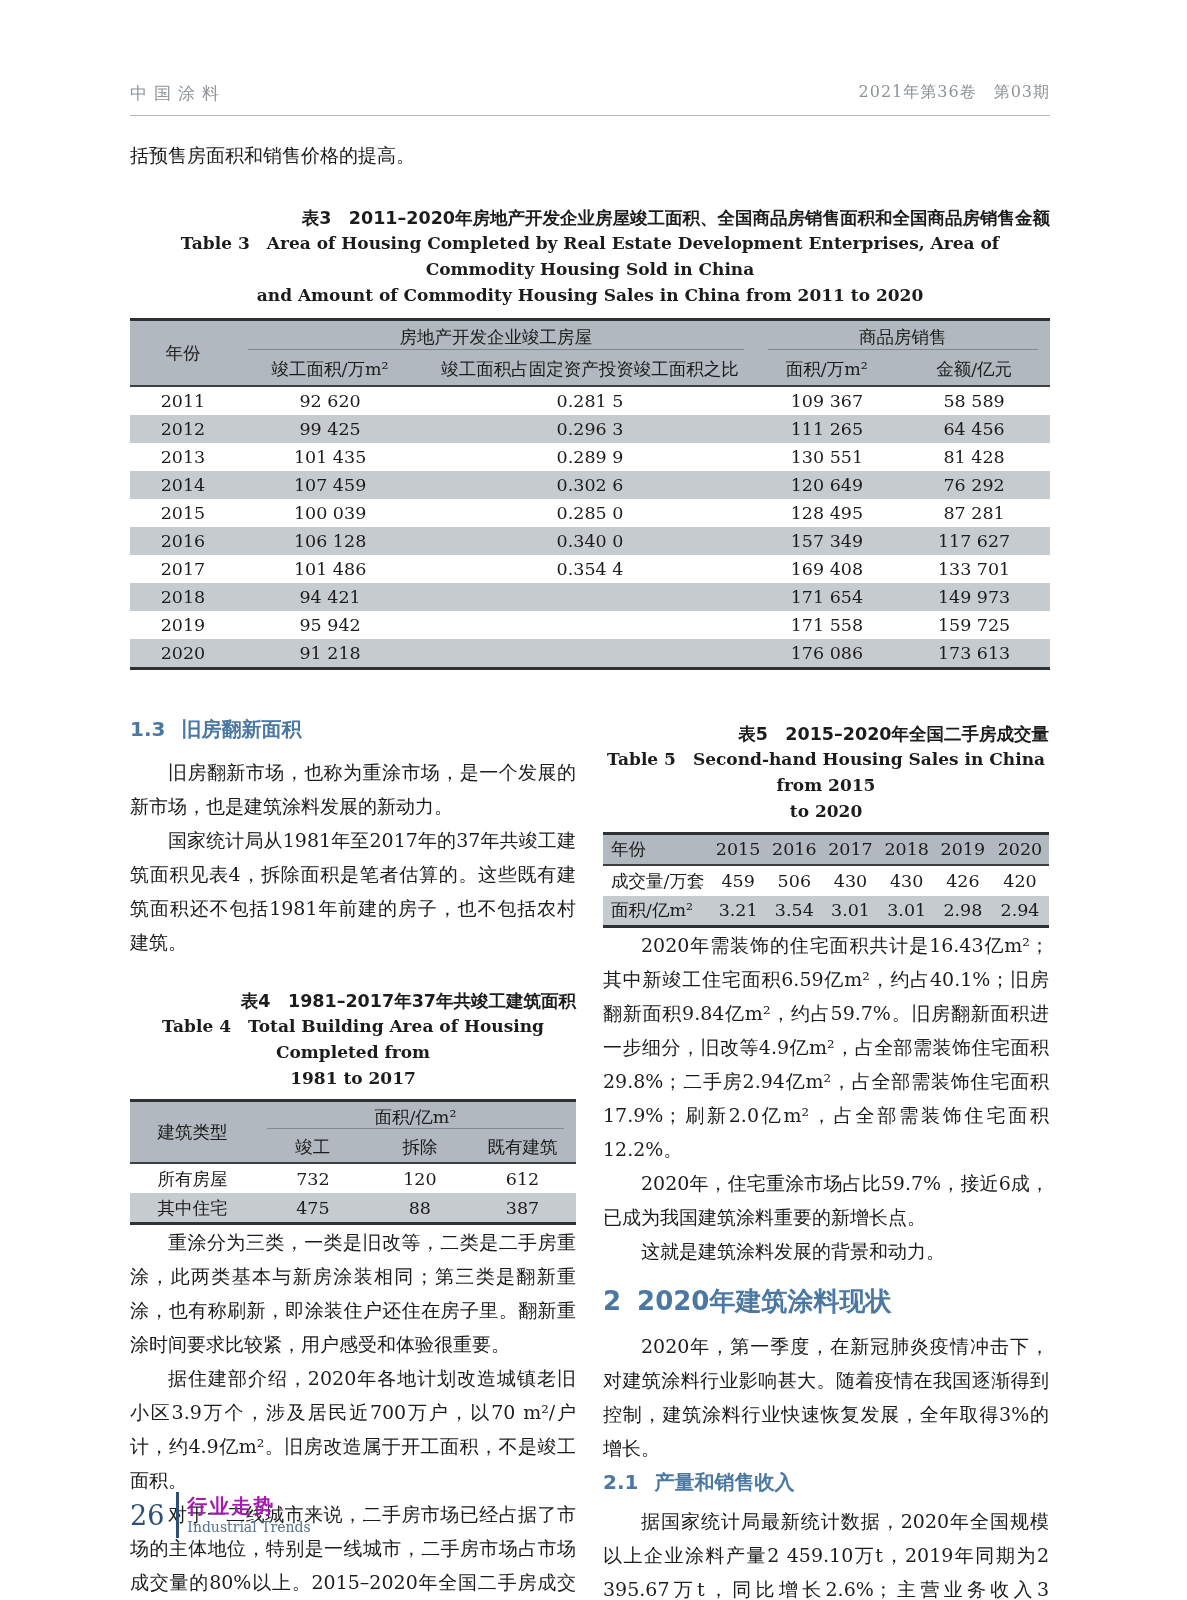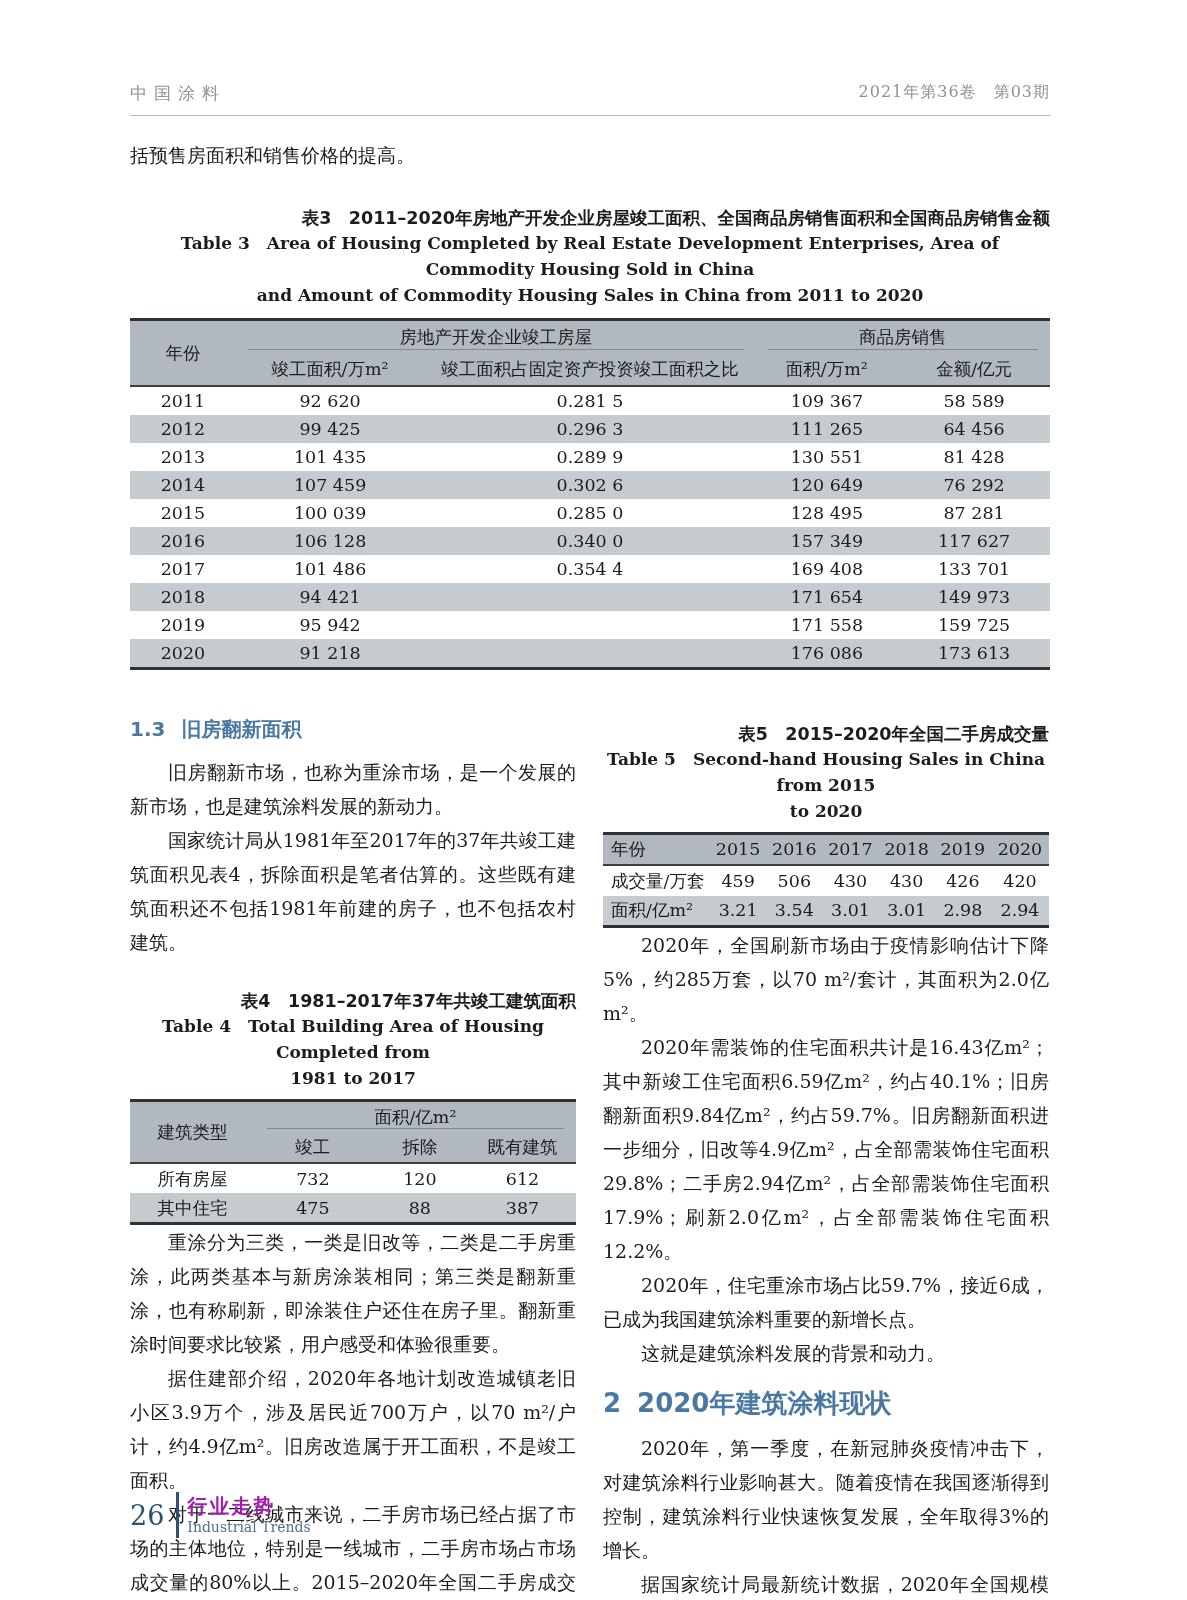--- a/index.html
+++ b/index.html
@@ -282,30 +282,32 @@
               <td>3.54</td>
               <td>3.01</td>
               <td>3.01</td>
               <td>2.98</td>
               <td>2.94</td>
             </tr>
           </tbody>
             </table>
         </div>
 
-        <p class="body mt-para2">2020年，全国刷新市场由于疫情影响估计下降5%，约285万套，以70 m²/套计，其面积为2.0亿m²。</p>
         <p class="body">2020年需装饰的住宅面积共计是16.43亿m²；其中新竣工住宅面积6.59亿m²，约占40.1%；旧房翻新面积9.84亿m²，约占59.7%。旧房翻新面积进一步细分，旧改等4.9亿m²，占全部需装饰住宅面积29.8%；二手房2.94亿m²，占全部需装饰住宅面积17.9%；刷新2.0亿m²，占全部需装饰住宅面积12.2%。</p>
         <p class="body">2020年，住宅重涂市场占比59.7%，接近6成，已成为我国建筑涂料重要的新增长点。</p>
         <p class="body">这就是建筑涂料发展的背景和动力。</p>
 
         <div class="h2">
           <span class="num">2</span><span>2020年建筑涂料现状</span>
         </div>
         <p class="body">2020年，第一季度，在新冠肺炎疫情冲击下，对建筑涂料行业影响甚大。随着疫情在我国逐渐得到控制，建筑涂料行业快速恢复发展，全年取得3%的增长。</p>
 
+        <div class="h21">
+          <span class="num">2.1</span><span>产量和销售收入</span>
+        </div>
         <p class="body">据国家统计局最新统计数据，2020年全国规模以上企业涂料产量2 459.10万t，2019年同期为2 395.67万t，同比增长2.6%；主营业务收入3 054.34亿元，2019年同期为3 141.37亿元，同比下降2.8%；利润总额245.97</p>
       </div>
 
     </div>
   </div>
 
   <div class="footer">
     <span class="pageno">26</span>
     <span class="fbar"></span>
     <span class="ftxt">

